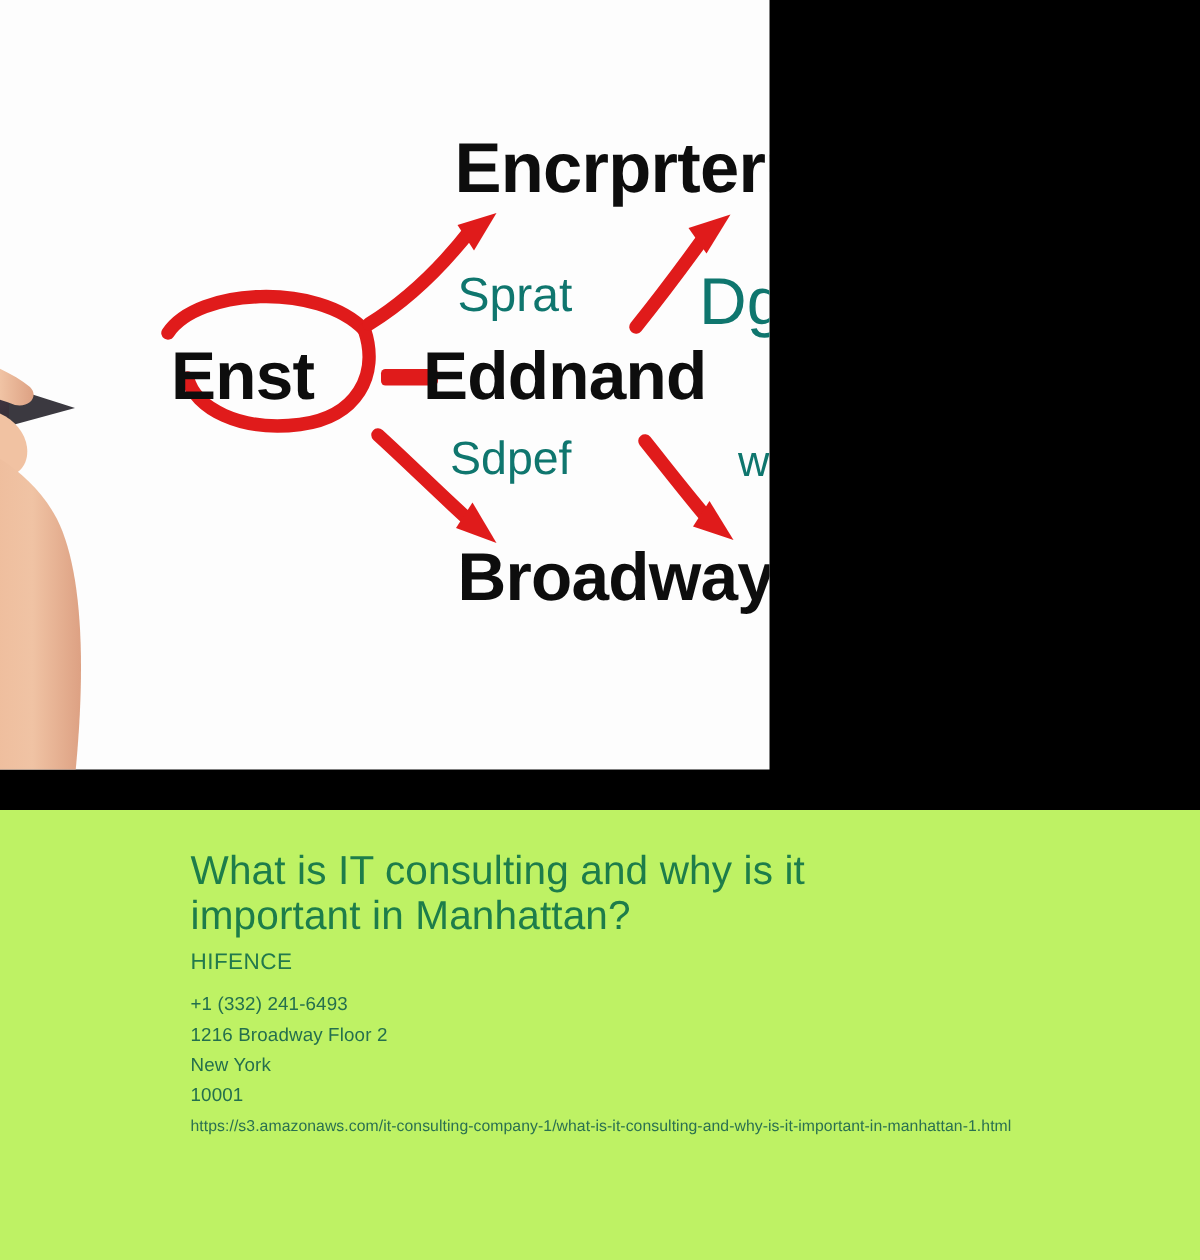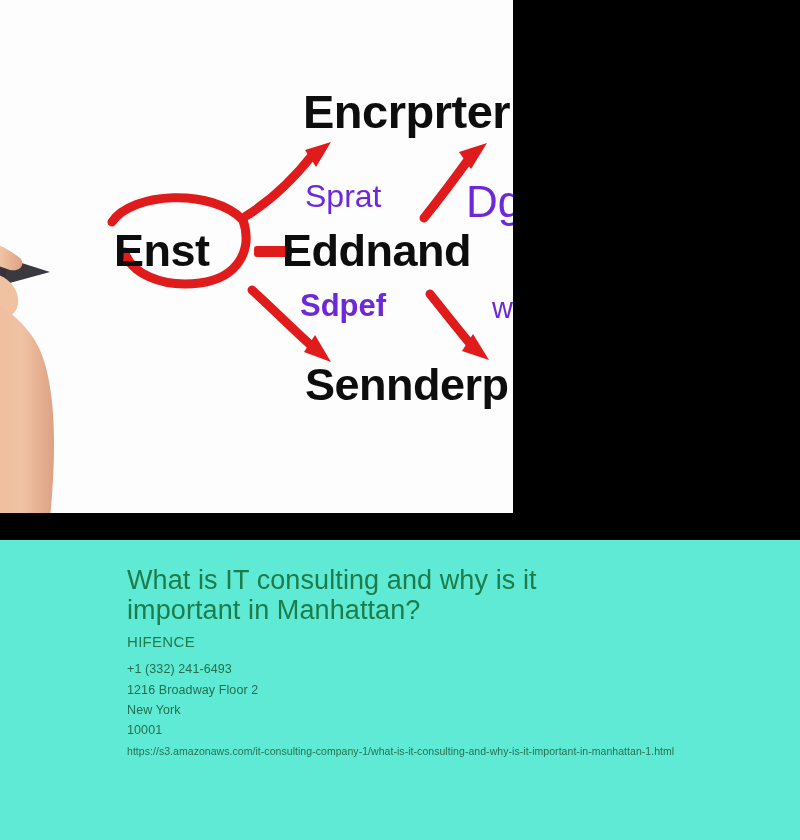--- a/index.html
+++ b/index.html
@@ -42,21 +42,21 @@
     color: #0d0d0d;
     white-space: nowrap;
     line-height: 1;
   }
   .wb-major {
     font-weight: 700;
     letter-spacing: -0.5px;
   }
   .wb-minor {
     font-weight: 400;
-    color: #6d28d9;
+    color: #0f766e;
   }
 
   #word-top {
     left: 303px; top: 88px;
     font-size: 47px;
   }
   #word-mid-left {
     left: 114px; top: 228px;
     font-size: 45px;
   }
@@ -72,21 +72,20 @@
     left: 305px; top: 180px;
     font-size: 32px;
   }
   #word-small-2 {
     left: 466px; top: 180px;
     font-size: 44px;
   }
   #word-small-3 {
     left: 300px; top: 290px;
     font-size: 31px;
-    font-weight: bold;
   }
   #word-small-4 {
     left: 492px; top: 294px;
     font-size: 29px;
   }
 
   
   #diagram-strokes {
     position: absolute;
     left: 0; top: 0;
@@ -103,21 +102,21 @@
     width: 150px;
     height: 290px;
   }
 
   
   #info-panel {
     position: absolute;
     left: 0; top: 540px;
     width: 800px;
     height: 300px;
-    background: #5eead4;
+    background: #bef264;
     padding: 25px 0 0 127px;
   }
   #article-title {
     margin: 0;
     font-size: 27px;
     font-weight: 400;
     line-height: 1.12;
     color: #1d7d4a;
     max-width: 530px;
     letter-spacing: 0.1px;
@@ -192,21 +191,21 @@
     <div class="wb-word wb-minor" id="word-small-2">Dg</div>
 
     <div class="wb-word wb-major" id="word-mid-right">Eddnand</div>
 
     <div class="wb-word wb-major" id="word-mid-left">Enst</div>
 
     <div class="wb-word wb-minor" id="word-small-3">Sdpef</div>
 
     <div class="wb-word wb-minor" id="word-small-4">ws</div>
 
-    <div class="wb-word wb-major" id="word-bottom">Sennderp</div>
+    <div class="wb-word wb-major" id="word-bottom">Broadway</div>
 
     <svg id="hand-graphic" viewBox="0 0 150 290">
       <defs>
         <linearGradient id="skin" x1="0" y1="0" x2="1" y2="0">
           <stop offset="0%" stop-color="#d49a7c"></stop>
           <stop offset="35%" stop-color="#edb896"></stop>
           <stop offset="75%" stop-color="#f0c3a4"></stop>
           <stop offset="100%" stop-color="#dda183"></stop>
         </linearGradient>
         <linearGradient id="pen" x1="0" y1="0" x2="1" y2="0.4">

